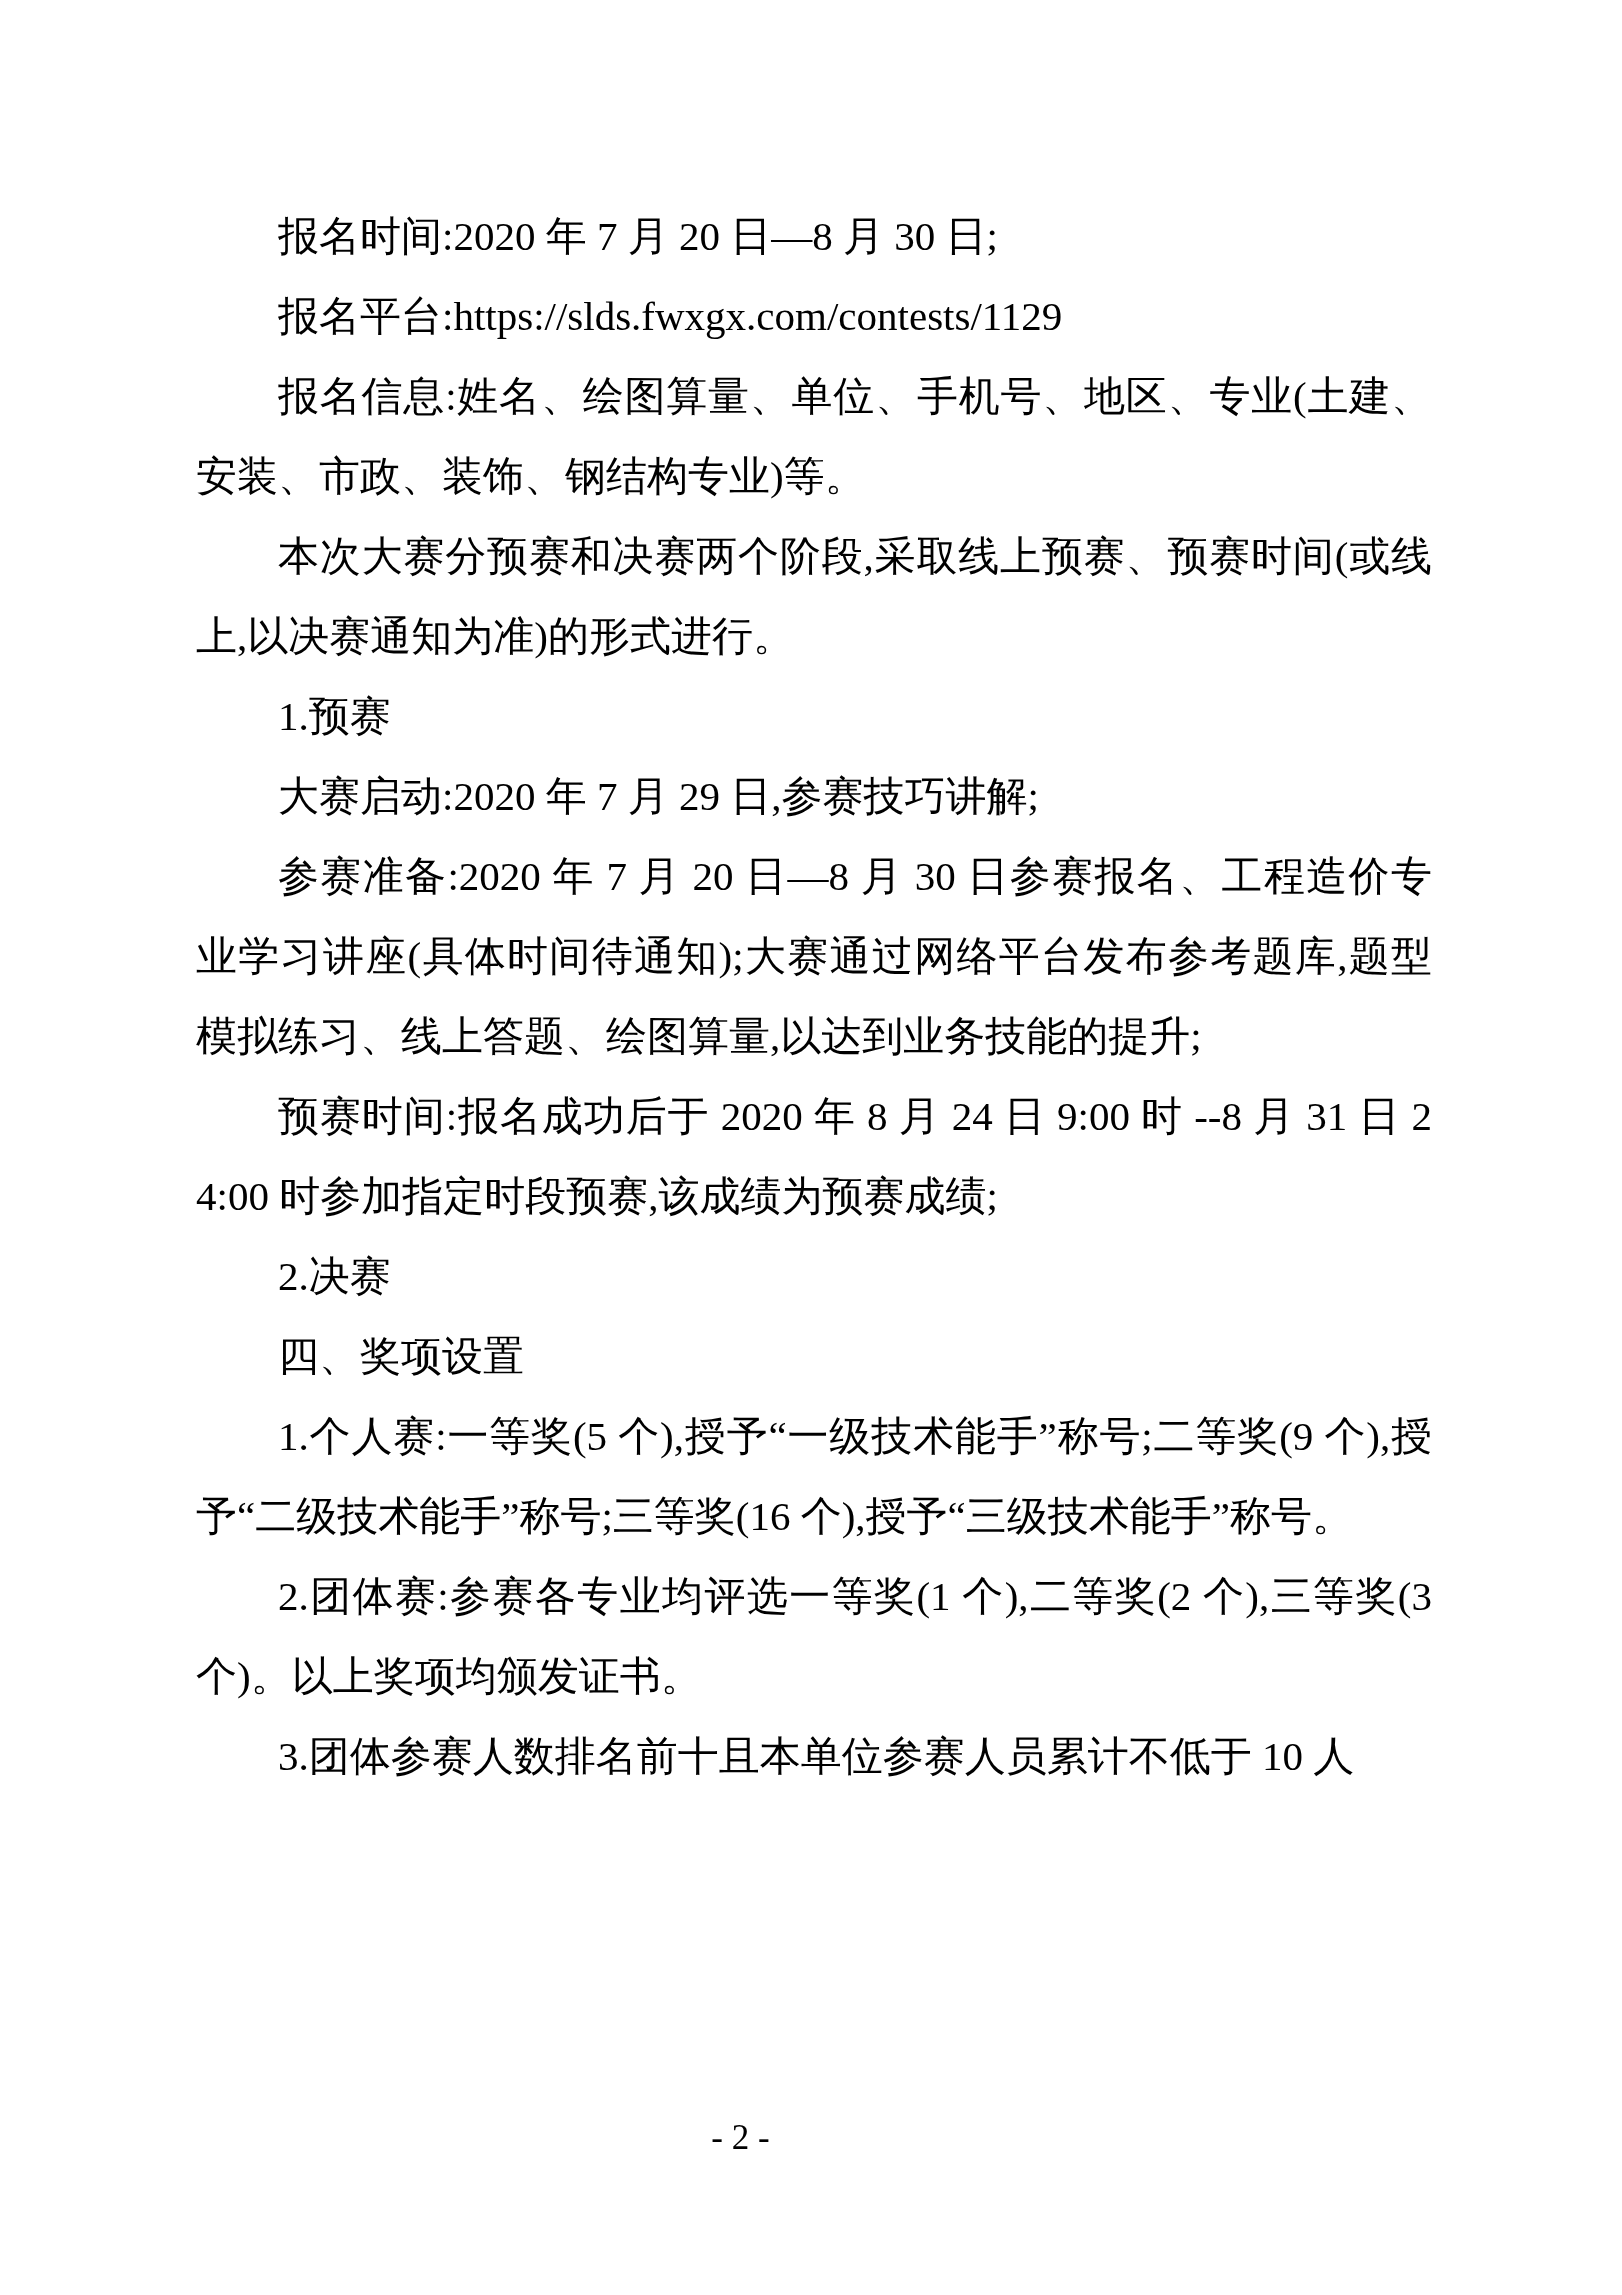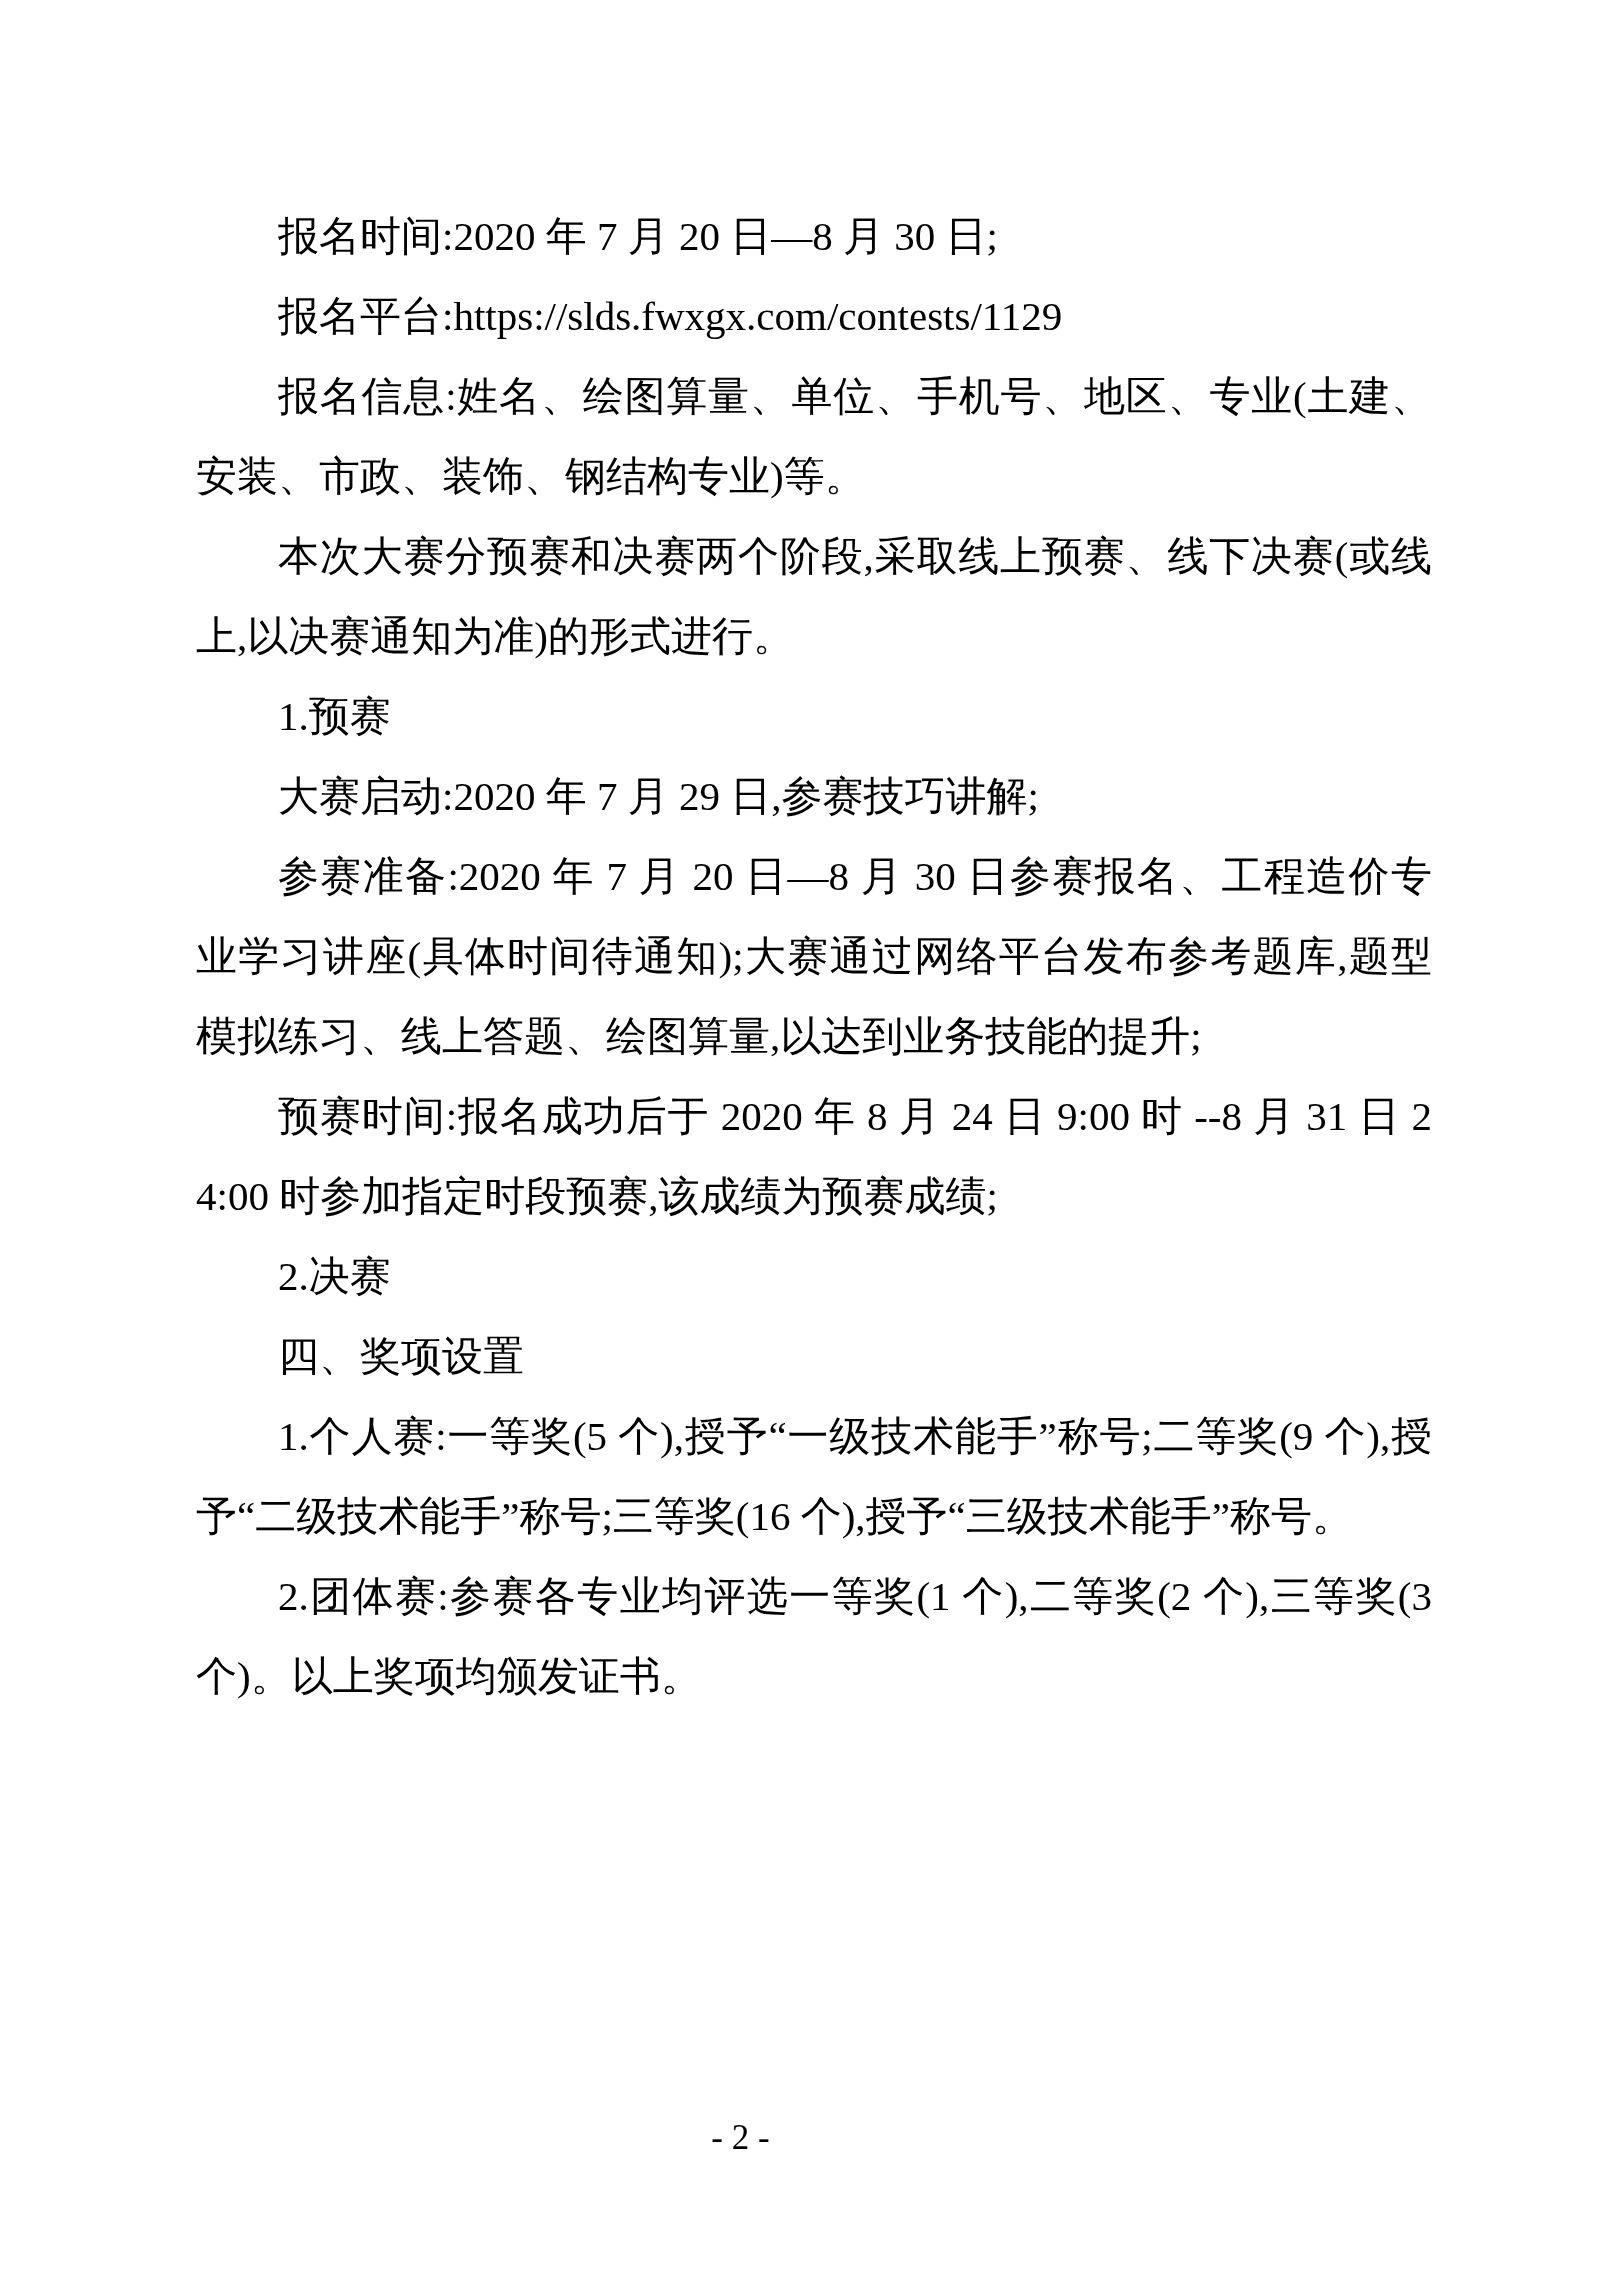--- a/index.html
+++ b/index.html
@@ -48,25 +48,26 @@
   }
 </style>
 </head>
 <body>
 
 <div class="page">
   <div class="content">
     <p class="para">报名时间:2020 年 7 月 20 日—8 月 30 日;</p>
     <p class="para">报名平台:https://slds.fwxgx.com/contests/1129</p>
     <p class="para">报名信息:姓名、绘图算量、单位、手机号、地区、专业(土建、安装、市政、装饰、钢结构专业)等。</p>
-    <p class="para">本次大赛分预赛和决赛两个阶段,采取线上预赛、线下决赛(或线上,以决赛通知为准)的形式进行。</p>
+    <p class="para">本次大赛分预赛和决赛两个阶段,采取线上预赛、预赛时间(或线上,以决赛通知为准)的形式进行。</p>
     <p class="para">1.预赛</p>
     <p class="para">大赛启动:2020 年 7 月 29 日,参赛技巧讲解;</p>
     <p class="para">参赛准备:2020 年 7 月 20 日—8 月 30 日参赛报名、工程造价专业学习讲座(具体时间待通知);大赛通过网络平台发布参考题库,题型模拟练习、线上答题、绘图算量,以达到业务技能的提升;</p>
     <p class="para">预赛时间:报名成功后于 2020 年 8 月 24 日 9:00 时 --8 月 31 日 24:00 时参加指定时段预赛,该成绩为预赛成绩;</p>
     <p class="para">2.决赛</p>
     <p class="para heading">四、奖项设置</p>
     <p class="para">1.个人赛:一等奖(5 个),授予“一级技术能手”称号;二等奖(9 个),授予“二级技术能手”称号;三等奖(16 个),授予“三级技术能手”称号。</p>
     <p class="para">2.团体赛:参赛各专业均评选一等奖(1 个),二等奖(2 个),三等奖(3 个)。以上奖项均颁发证书。</p>
+    <p class="para">3.团体参赛人数排名前十且本单位参赛人员累计不低于 10 人</p>
   </div>
   <div class="footer">- 2 -</div>
 </div>
 
 
 </body></html>

